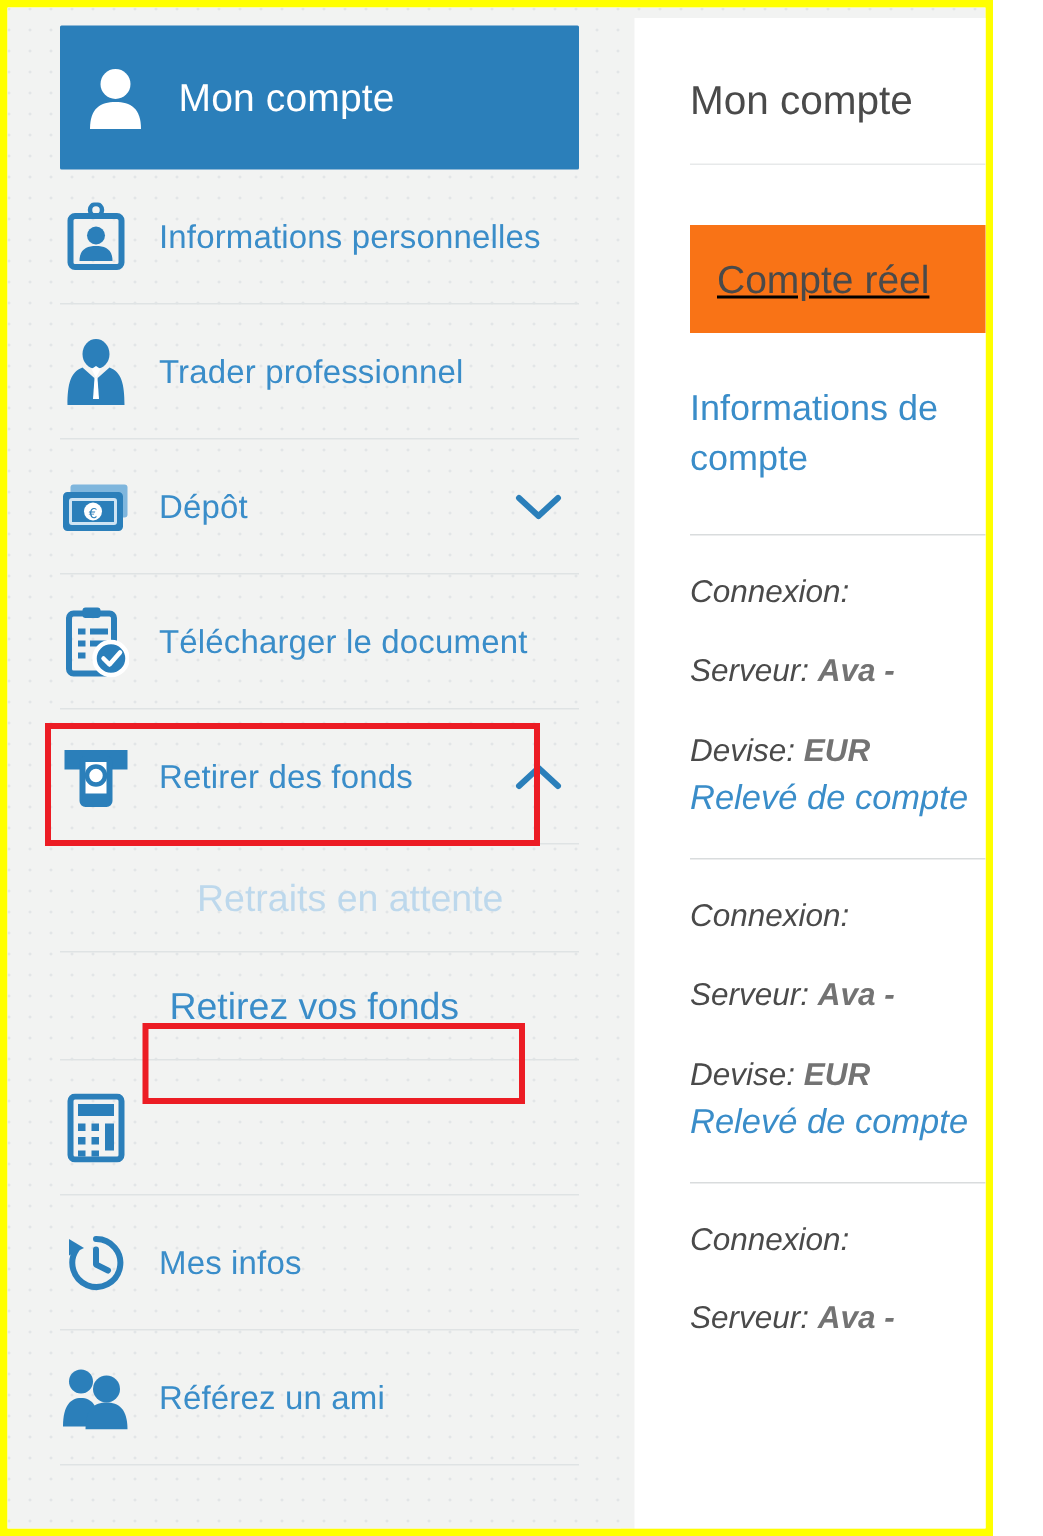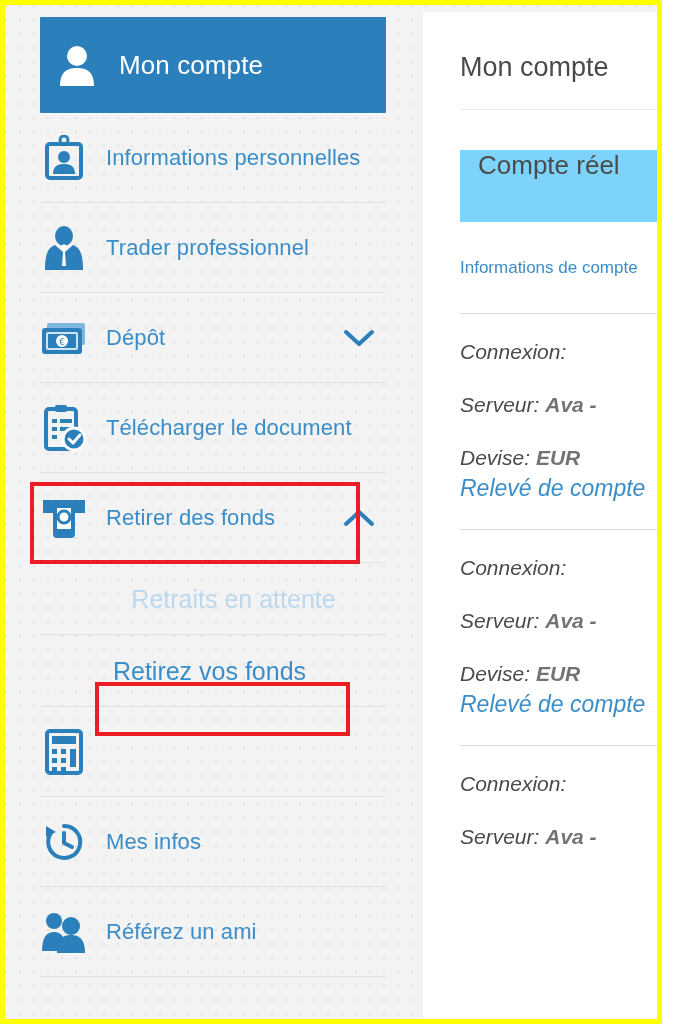--- a/index.html
+++ b/index.html
@@ -161,34 +161,35 @@
   }
 
   .rp-title-rule {
     margin: 28px 0 0 37px;
     height: 1px;
     background: #e7e9ea;
   }
 
   .acct-tab {
     margin: 40px 0 0 37px;
-    background: #7dd3fc;
+    background: #f97316;
     height: 72px;
     display: flex;
-    align-items: flex-start;
+    align-items: center;
     padding-left: 18px;
+    text-decoration: underline;
   }
   .acct-tab-label {
     font-size: 26px;
     color: #4a4a4a;
   }
 
   .acct-link {
     margin: 34px 0 0 37px;
-    font-size: 17px;
+    font-size: 24px;
     line-height: 1.38;
     color: #3a8dc9;
     cursor: pointer;
   }
 
   .acct-rule {
     margin-left: 37px;
     height: 1px;
     background: #d9dcdd;
   }

